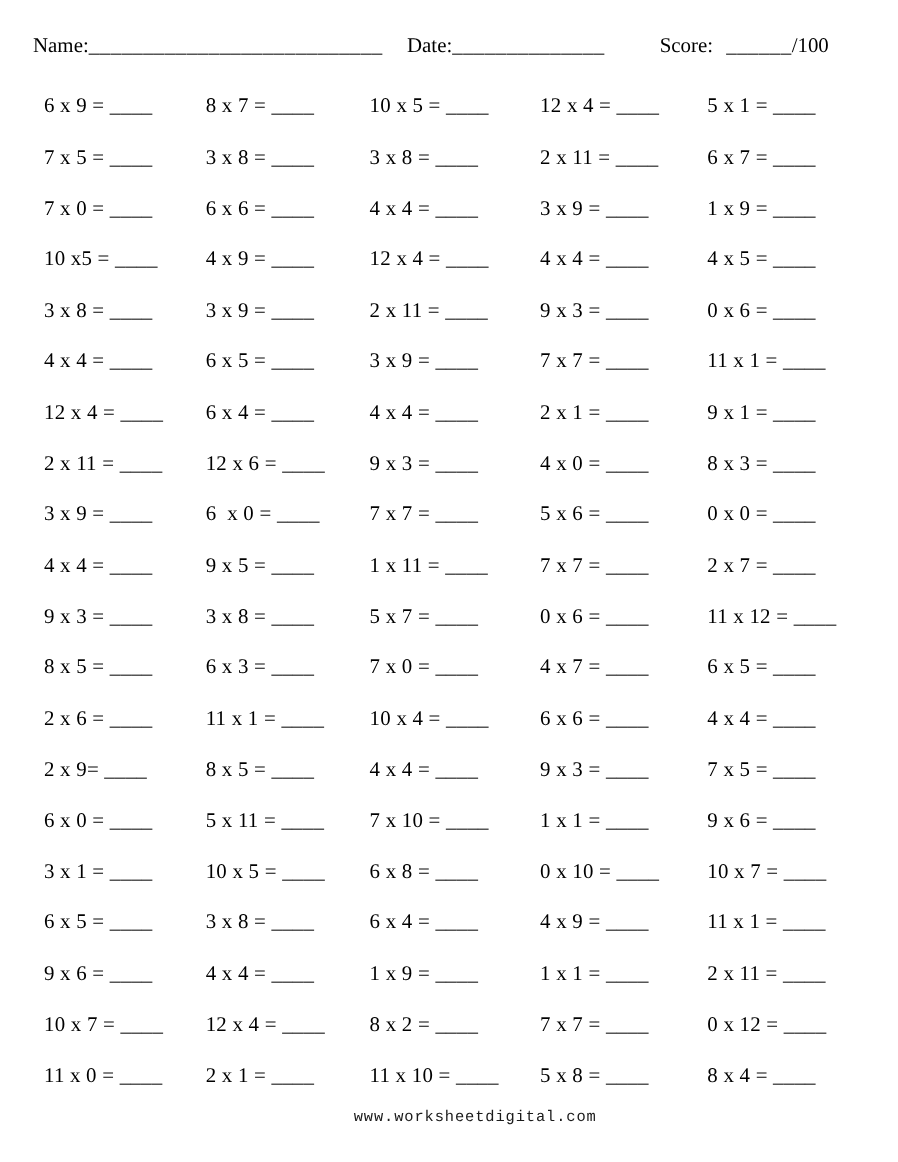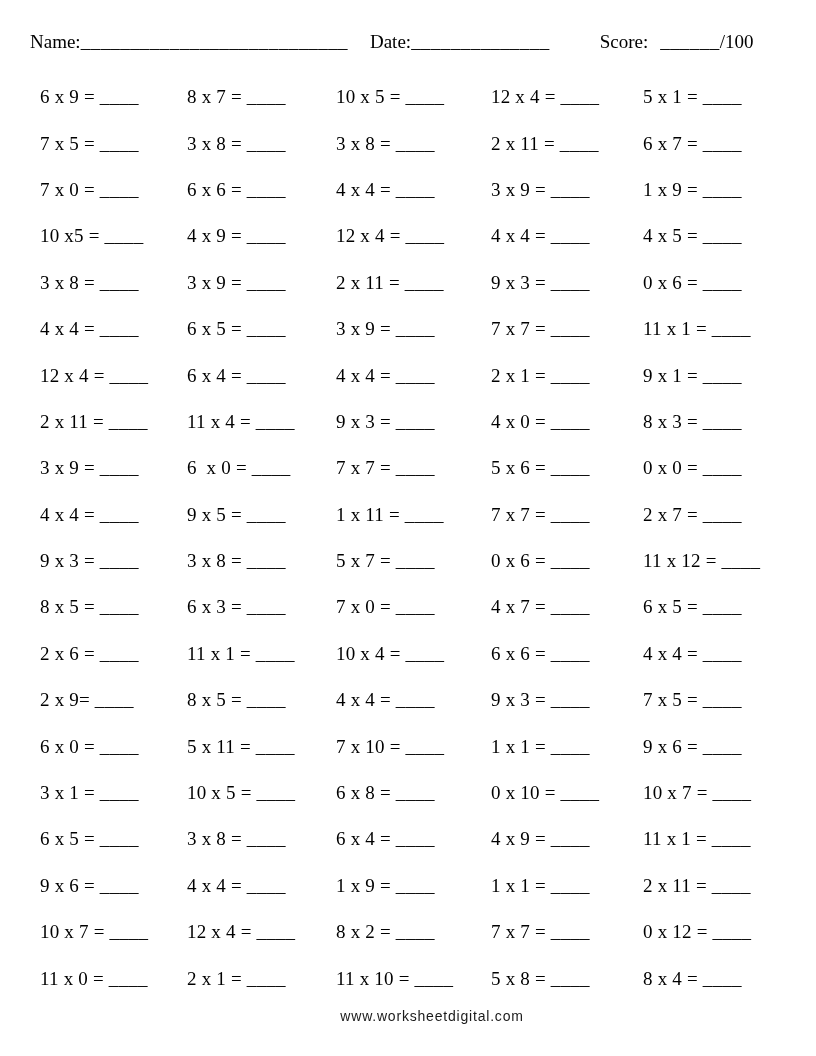--- a/index.html
+++ b/index.html
@@ -52,21 +52,21 @@
     white-space: pre;   
     letter-spacing: 0.2px;
   }
   
   .footer {
     position: absolute;
     top: 1008px;
     left: 0;
     right: 0;
     text-align: center;
-    font-family: Liberation Sans, sans-serif;
+    font-family: Liberation Mono, monospace;
     font-size: 14px;
     letter-spacing: 0.8px;
     color: #1a1a1a;
     padding-left: 48px;
   }
 </style>
 </head>
 <body>
 
 <div class="page">
@@ -122,21 +122,21 @@
       </div>
       <div class="problem-row">
         <span class="problem-cell">12 x 4 = ____</span>
         <span class="problem-cell">6 x 4 = ____</span>
         <span class="problem-cell">4 x 4 = ____</span>
         <span class="problem-cell">2 x 1 = ____</span>
         <span class="problem-cell">9 x 1 = ____</span>
       </div>
       <div class="problem-row">
         <span class="problem-cell">2 x 11 = ____</span>
-        <span class="problem-cell">11 x 4 = ____</span>
+        <span class="problem-cell">12 x 6 = ____</span>
         <span class="problem-cell">9 x 3 = ____</span>
         <span class="problem-cell">4 x 0 = ____</span>
         <span class="problem-cell">8 x 3 = ____</span>
       </div>
       <div class="problem-row">
         <span class="problem-cell">3 x 9 = ____</span>
         <span class="problem-cell">6  x 0 = ____</span>
         <span class="problem-cell">7 x 7 = ____</span>
         <span class="problem-cell">5 x 6 = ____</span>
         <span class="problem-cell">0 x 0 = ____</span>

